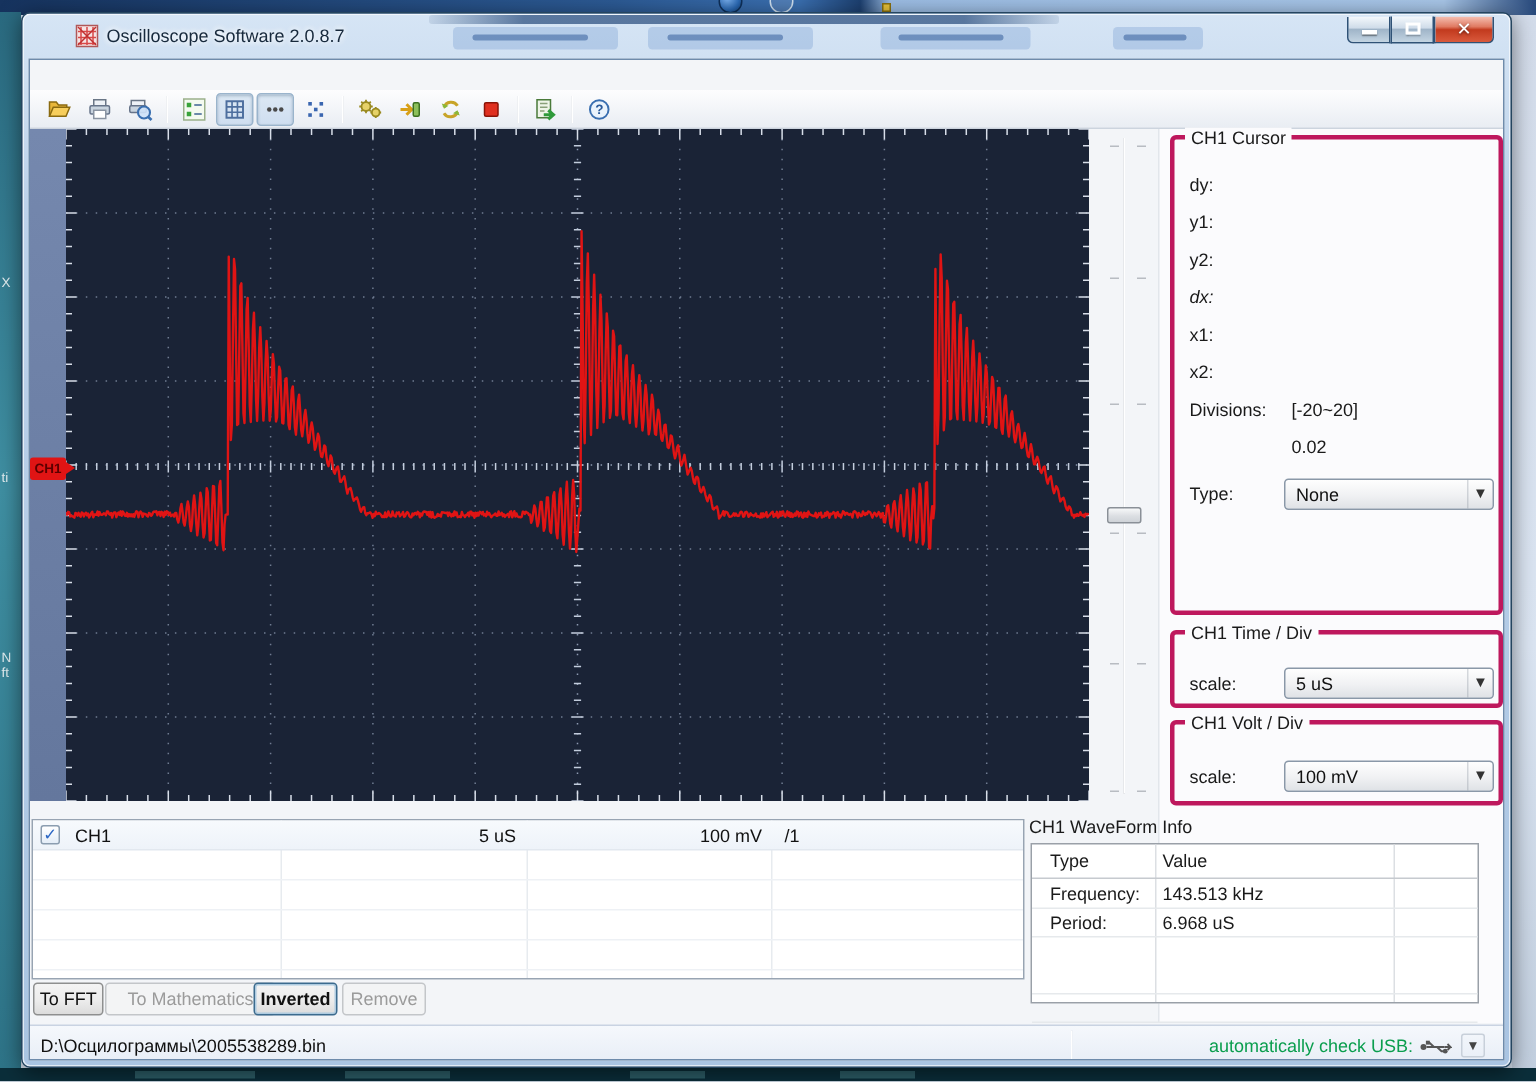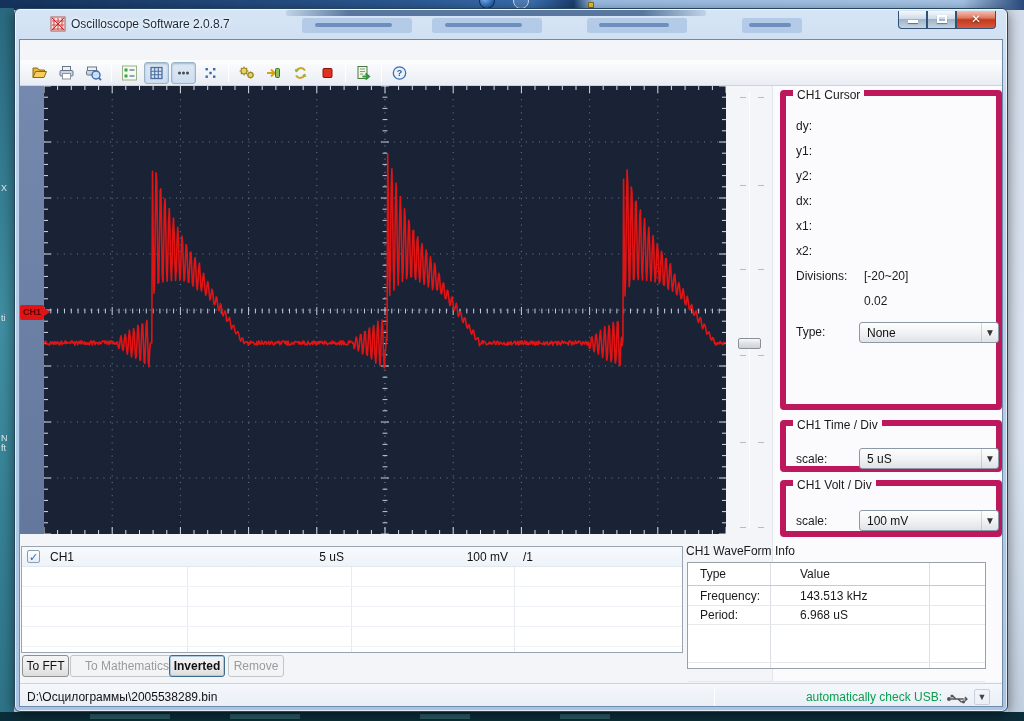--- a/index.html
+++ b/index.html
@@ -54,21 +54,21 @@
   .ch1-marker:after{content:"";position:absolute;right:-6px;top:3px;border-left:6px solid #e01414;border-top:4px solid transparent;border-bottom:4px solid transparent;}
 
   
   .slider-zone{position:absolute;left:706px;top:46px;width:46px;height:448px;}
   .slider-track{position:absolute;left:23px;top:6px;width:1px;height:437px;background:#a7acb4;border-right:1px solid #fff;}
   .slider-tick{position:absolute;width:6px;height:1px;background:#b8bcc2;}
   .slider-thumb{position:absolute;left:12px;width:23px;height:11px;border:1px solid #8a9097;border-radius:2px;background:linear-gradient(180deg,#f7f8f9,#dcdfe3 55%,#cfd3d8);}
 
   
   .rpanel{position:absolute;left:752px;top:46px;width:234px;height:596px;background:#fbfbfd;border-left:1px solid #e2e6eb;}
-  .group{position:absolute;left:7px;width:222px;border:6px solid #be185d;border-radius:4px;}
+  .group{position:absolute;left:7px;width:222px;border:3px solid #be185d;border-radius:4px;}
   .gtitle{position:absolute;top:-8px;left:7px;background:#fbfbfd;padding:0 4px;font-size:12px;color:#1a1a1a;white-space:nowrap;}
   .g-cursor{top:4px;height:320px;}
   .g-time{top:334px;height:52px;}
   .g-volt{top:394px;height:57px;}
   .crow{position:absolute;left:0;width:100%;height:22px;font-size:12px;color:#1a1a1a;}
   .crow .lbl{position:absolute;left:10px;}
   .crow .val{position:absolute;left:78px;}
   .combo{position:absolute;width:140px;height:21px;border:1px solid #8a98a8;border-radius:3px;background:linear-gradient(180deg,#fefefe,#f0f1f3 55%,#dfe2e6);font-size:12px;color:#111;}
   .combo .combo-text{position:absolute;left:7px;top:3px;}
   .combo .combo-btn{position:absolute;right:0;top:0;width:17px;height:100%;text-align:center;color:#333;font-size:10px;line-height:20px;border-left:1px solid rgba(140,150,160,.35);}
@@ -79,21 +79,21 @@
 
   
   .info-label{position:absolute;left:666px;top:504px;font-size:12px;color:#1a1a1a;}
   .info-table{position:absolute;left:667px;top:522px;width:299px;height:107px;background:#fff;border:1px solid #9aa0a8;font-size:12px;color:#1a1a1a;}
   .it-colsep{position:absolute;top:0;width:1px;height:100%;background:#dcdfe3;}
   .it-header{position:absolute;left:0;top:0;width:100%;height:23px;border-bottom:1px solid #c6cacf;}
   .it-header span{position:absolute;top:4px;}
   .it-row{position:absolute;left:0;width:100%;height:19px;border-bottom:1px solid #e6e9ec;}
   .it-row span{position:absolute;top:2px;}
   .col-type{left:12px;}
-  .col-value{left:87px;margin-left:25px;}
+  .col-value{left:87px;}
 
   
   .chlist{position:absolute;left:1px;top:506px;width:662px;height:107px;background:#fff;border:1px solid #98a4b2;}
   .cl-colsep{position:absolute;top:0;width:1px;height:100%;background:#e7ebef;}
   .cl-row{position:absolute;left:0;width:100%;height:20px;font-size:12px;color:#111;border-bottom:1px solid #eef1f5;}
   .cl-row.filled{background:linear-gradient(180deg,#f7fafd,#eef3f9);border-bottom:1px solid #e2e8ef;}
   .cl-check{position:absolute;left:5px;top:3px;width:13px;height:13px;border:1px solid #8b9db0;border-radius:2px;background:linear-gradient(180deg,#fff,#e4edf7);color:#2b66c4;font-size:11px;line-height:12px;text-align:center;font-weight:bold;}
   .cl-name{position:absolute;left:28px;top:3px;}
   .cl-time{position:absolute;left:165px;width:157px;top:3px;text-align:right;}
   .cl-volt{position:absolute;left:329px;width:157px;top:3px;text-align:right;}
@@ -349,21 +349,21 @@
                 <span class="val"></span>
               </div>
               <div class="crow" style="top: 48px;">
                 <span class="lbl">y1:</span>
                 <span class="val"></span>
               </div>
               <div class="crow" style="top: 73px;">
                 <span class="lbl">y2:</span>
                 <span class="val"></span>
               </div>
-              <div class="crow" style="top: 98px;">
+              <div class="crow" style="top: 98px; font-style: italic;">
                 <span class="lbl">dx:</span>
                 <span class="val"></span>
               </div>
               <div class="crow" style="top: 123px;">
                 <span class="lbl">x1:</span>
                 <span class="val"></span>
               </div>
               <div class="crow" style="top: 148px;">
                 <span class="lbl">x2:</span>
                 <span class="val"></span>

